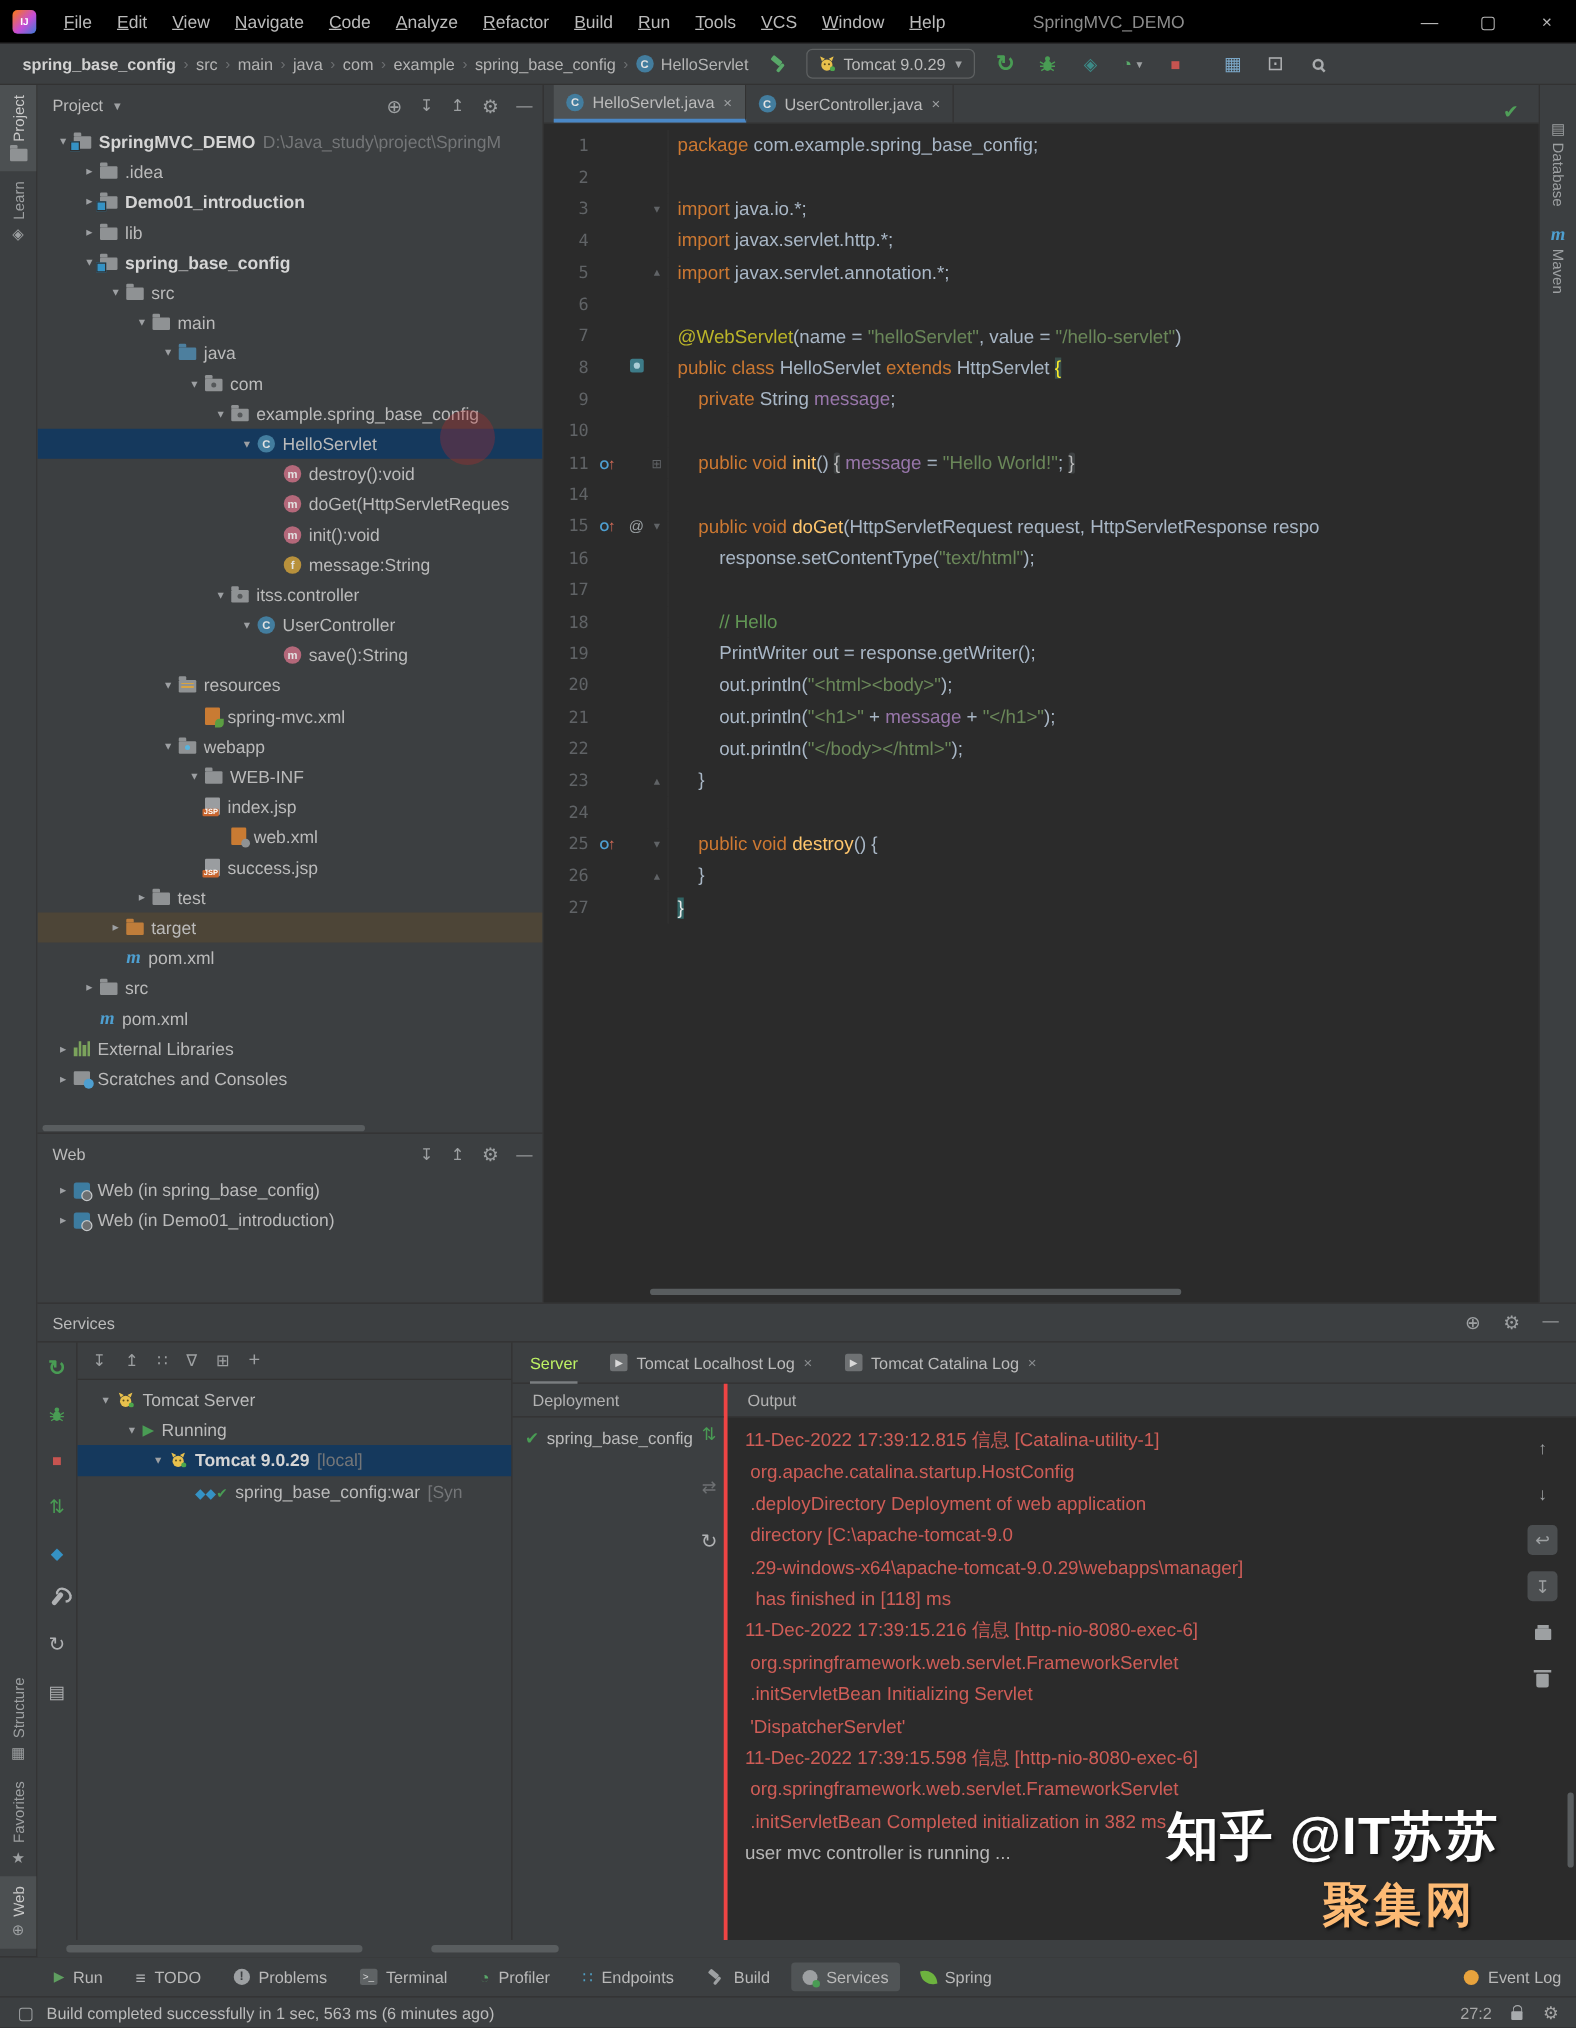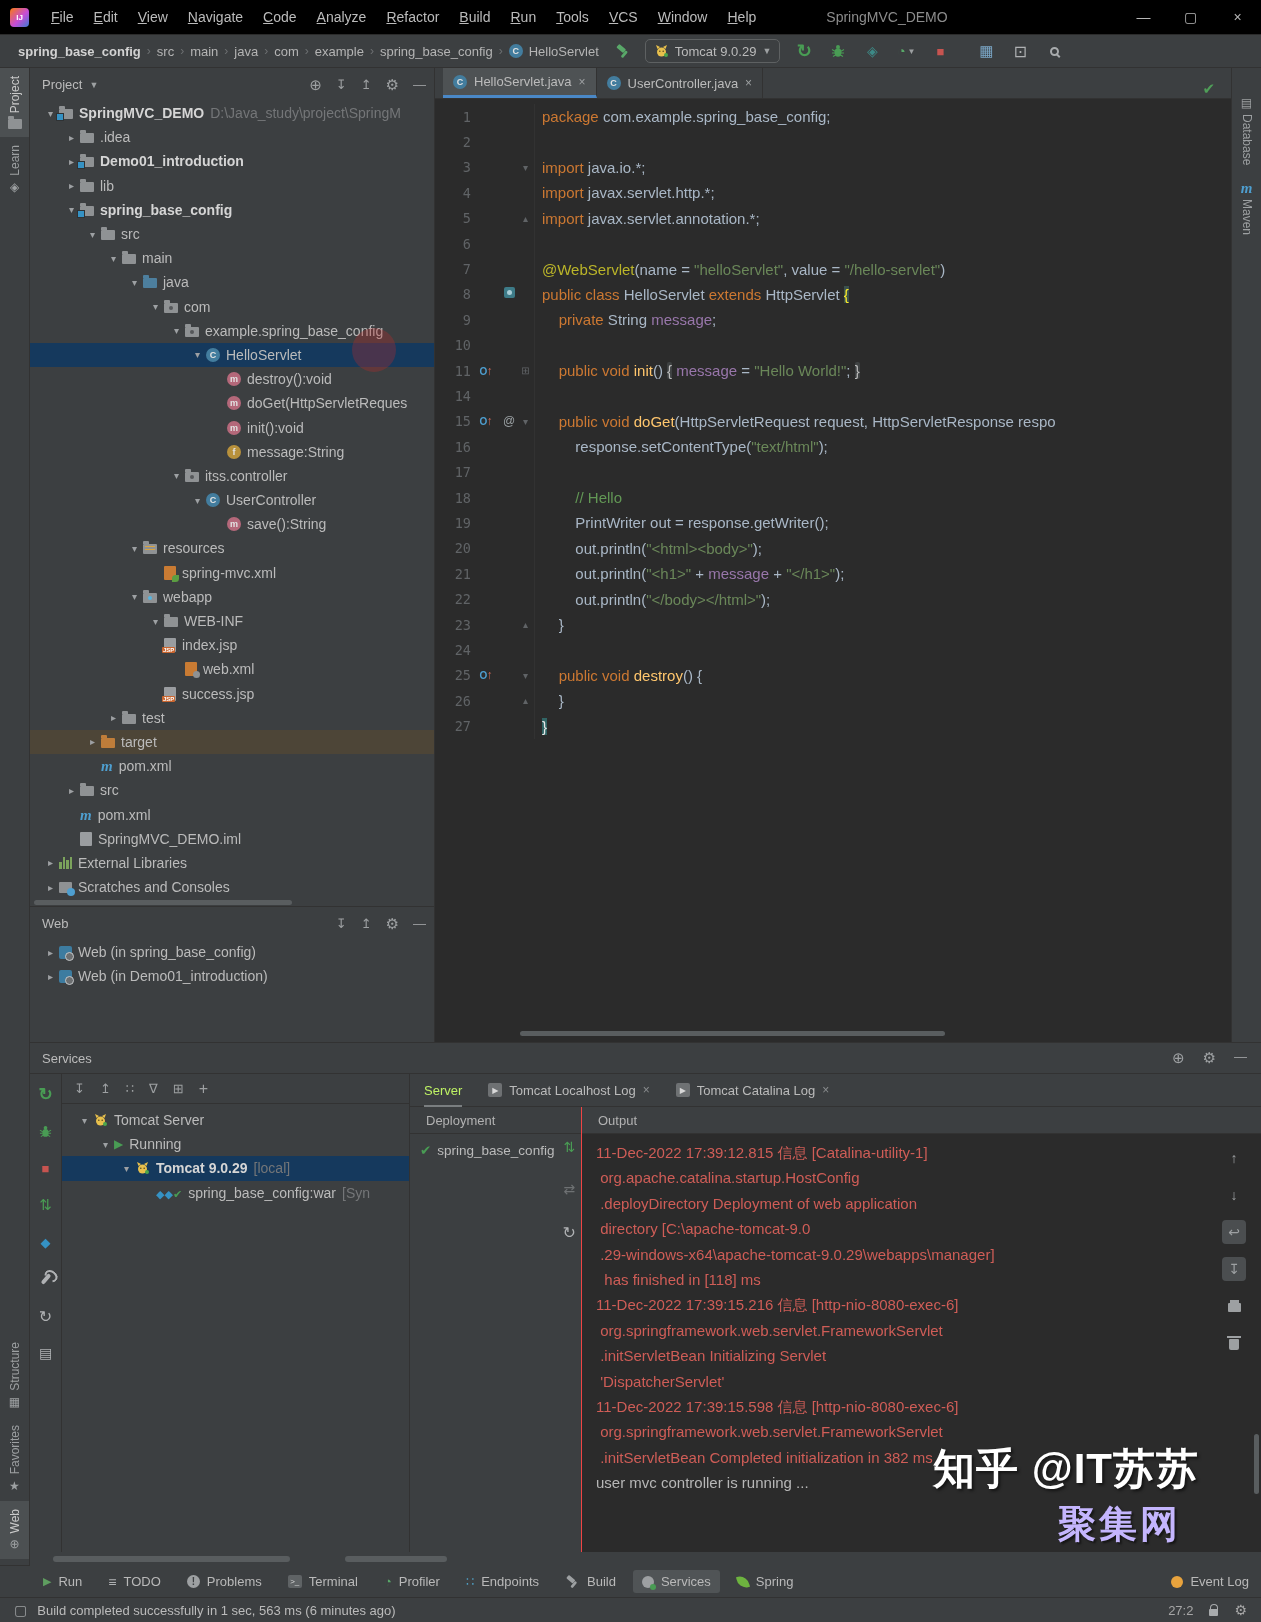--- a/index.html
+++ b/index.html
@@ -104,21 +104,21 @@
   .svc-leftcol .tb-ico{margin:0}
   .svc-tree{width:348px;flex:none;border-right:1px solid #323232;display:flex;flex-direction:column}
   .svc-toolbar{height:30px;display:flex;align-items:center;gap:15px;padding-left:12px;color:#9da0a2;font-size:13px;border-bottom:1px solid #323232;flex:none}
   .svc-right{flex:1;min-width:0;display:flex;flex-direction:column}
   .svc-tabs{height:33px;display:flex;align-items:center;flex:none;padding-left:14px;gap:26px;border-bottom:1px solid #323232}
   .stab{display:flex;align-items:center;gap:7px;font-size:13px;color:#bbb;height:33px}
   .stab.active{box-shadow:inset 0 -2px 0 #7a7e80;color:#bef264}
   .stab .x{color:#8a8d8f;font-size:12px}
   .console-ic{width:14px;height:14px;background:#6e7173;border-radius:2px;color:#d8d8d8;font-size:8px;display:inline-flex;align-items:center;justify-content:center}
   .svc-content{flex:1;display:flex;min-height:0}
-  .deploy{width:172px;flex:none;border-right:1px solid #ef4444;display:flex;flex-direction:column;position:relative}
+  .deploy{width:172px;flex:none;border-right:3px solid #ef4444;display:flex;flex-direction:column;position:relative}
   .col-head{height:27px;line-height:27px;padding-left:16px;font-size:13px;color:#b2b2b2;border-bottom:1px solid #323232;flex:none}
   .dep-row{display:flex;align-items:center;gap:6px;padding:8px 4px 0 10px;font-size:13.5px;color:#bbb;white-space:nowrap;overflow:hidden}
   .dep-icons{position:absolute;right:5px;top:32px;display:flex;flex-direction:column;gap:26px;align-items:center;font-size:14px}
   .output{flex:1;min-width:0;display:flex;flex-direction:column}
   .out-body{flex:1;background:#2b2b2b;display:flex;min-height:0}
   .log{flex:1;min-width:0;padding:6px 0 0 14px;overflow:hidden;font-family:"DejaVu Sans Mono",monospace;font-size:15px;line-height:25.4px;color:#cf5d57;white-space:pre}
   .log .info{color:#b7b7b7}
   .out-icons{width:36px;flex:none;display:flex;flex-direction:column;align-items:center;padding-top:12px;gap:13px}
   .oic{width:24px;height:24px;display:flex;align-items:center;justify-content:center;color:#9da0a2;font-size:14px;border-radius:4px}
   .oic.on{background:#4b4e50}
@@ -145,21 +145,21 @@
   .lk:before{content:"";position:absolute;top:-5px;left:1px;width:6px;height:6px;border:1.5px solid #a8abad;border-bottom:none;border-radius:4px 4px 0 0}
   .prob{width:13px;height:13px;border-radius:50%;background:#9da0a2;color:#3c3f41;font-size:10px;font-weight:bold;display:inline-flex;align-items:center;justify-content:center}
   .term-ic{width:14px;height:13px;background:#5f6365;border-radius:2px;color:#d9d9d9;font-size:8px;display:inline-flex;align-items:center;justify-content:center}
   .leaf{width:12px;height:12px;background:#6db33f;border-radius:0 10px 0 10px;transform:rotate(-10deg)}
   .srv-ic{width:12px;height:12px;border-radius:50%;background:#9da0a2;position:relative}
   .srv-ic:after{content:"";position:absolute;right:-2px;bottom:-2px;width:6px;height:6px;border-radius:50%;background:#499C54}
   .layout-ic{color:#7ba7c7;font-size:15px}
   
   .watermark{position:absolute;right:62px;bottom:72px;z-index:50;text-align:right;pointer-events:none}
   .wm1{font-size:42px;font-weight:bold;color:#fff;text-shadow:2px 2px 3px rgba(0,0,0,.55);letter-spacing:1px}
-  .wm2{font-size:38px;font-weight:bold;color:#c4b5fd;text-shadow:2px 2px 2px rgba(0,0,0,.5);margin-top:2px;margin-right:18px;letter-spacing:3px}
+  .wm2{font-size:38px;font-weight:bold;color:#fdba74;text-shadow:2px 2px 2px rgba(0,0,0,.5);margin-top:2px;margin-right:18px;letter-spacing:3px}
   .stamp{position:absolute;left:352px;top:328px;width:44px;height:44px;border-radius:50%;background:rgba(185,45,45,.32);z-index:40;pointer-events:none}
 </style>
 </head>
 <body>
 
 <div class="app">
   <div class="stamp"></div>
 
   <div class="titlebar">
     <div class="logo">IJ</div>
@@ -460,26 +460,20 @@
               <div class="trow  " style="padding-left:33px">
     <span class="chev">▸</span>
     <span class="fi"></span>
     <span class="tlabel ">src</span>
 
   </div>
               <div class="trow  " style="padding-left:33px">
     <span class="chev"></span>
     <span class="mvn">m</span>
     <span class="tlabel ">pom.xml</span>
-
-  </div>
-              <div class="trow  " style="padding-left:33px">
-    <span class="chev"></span>
-    <span class="pagei"></span>
-    <span class="tlabel ">SpringMVC_DEMO.iml</span>
 
   </div>
               <div class="trow  " style="padding-left:12px">
     <span class="chev">▸</span>
     <span class="libi">
                   <i style="height:7px"></i>
                   <i style="height:12px"></i>
                   <i style="height:9px"></i>
                   <i style="height:12px"></i>
                 </span>

